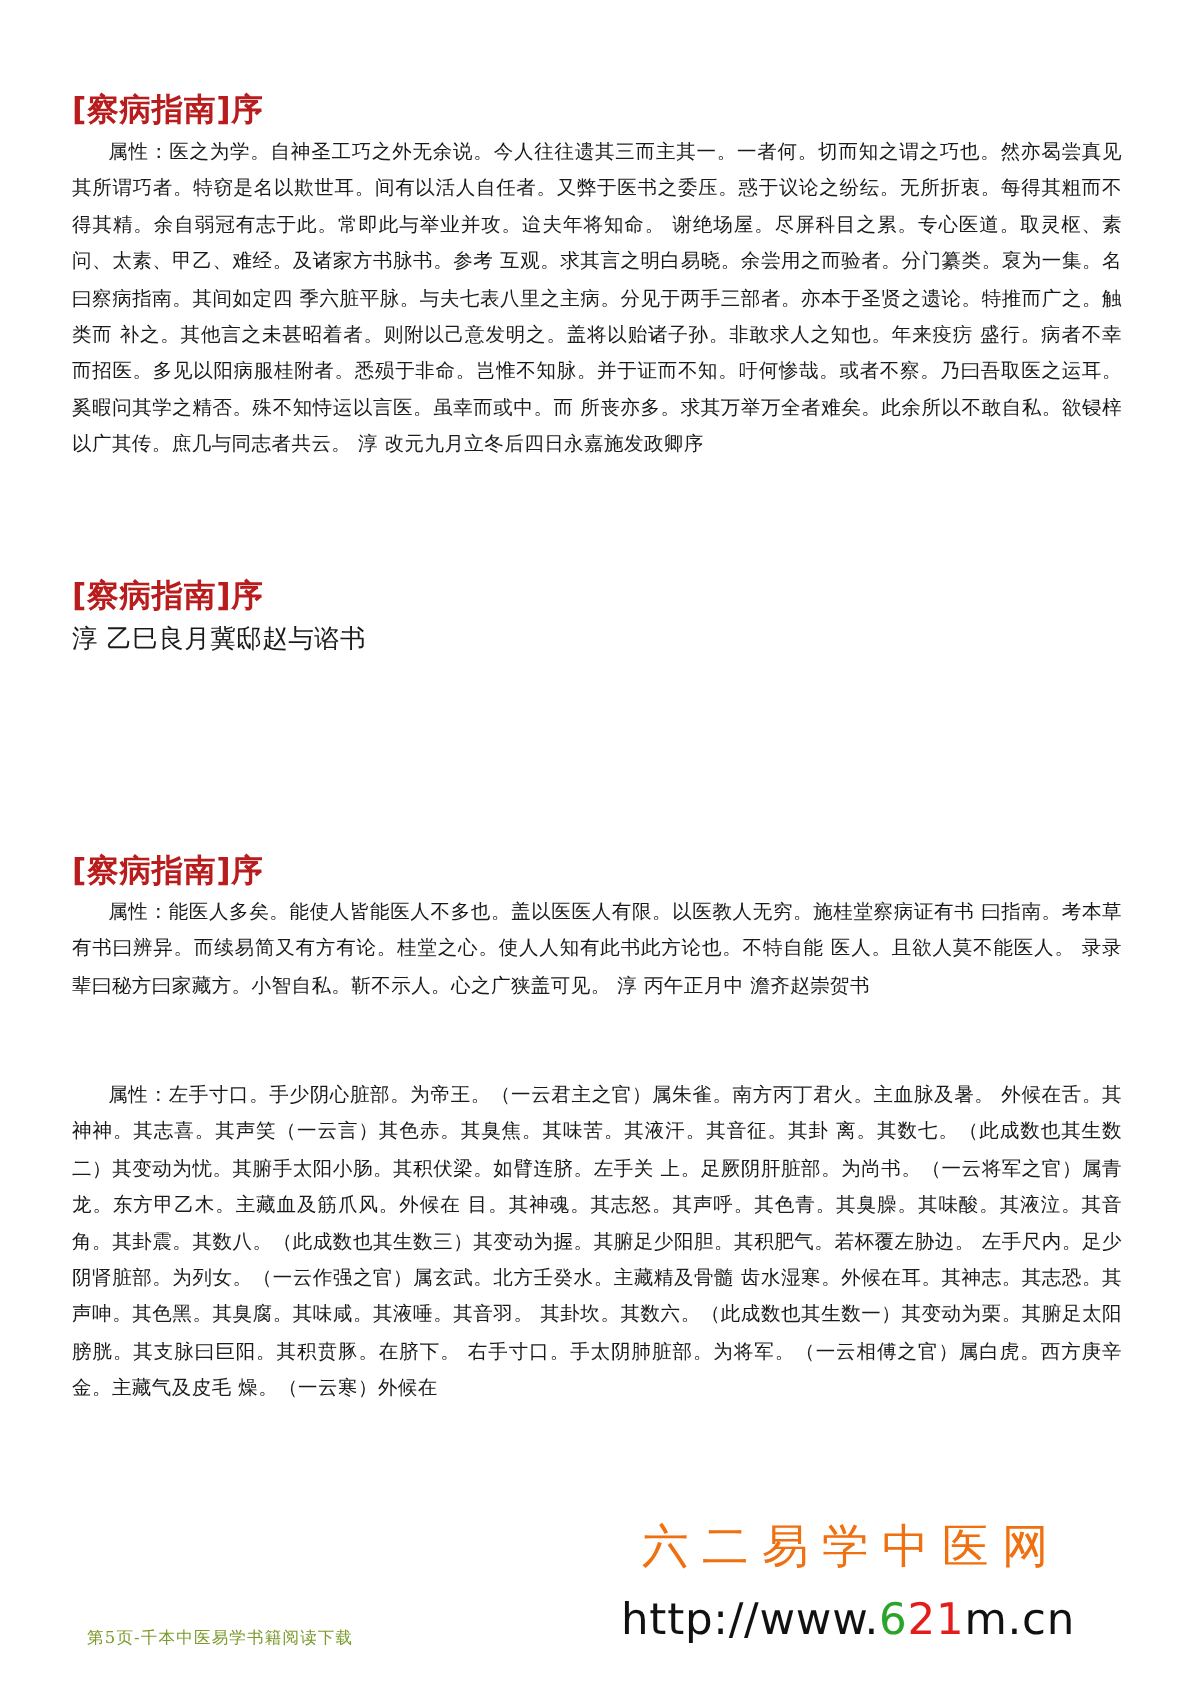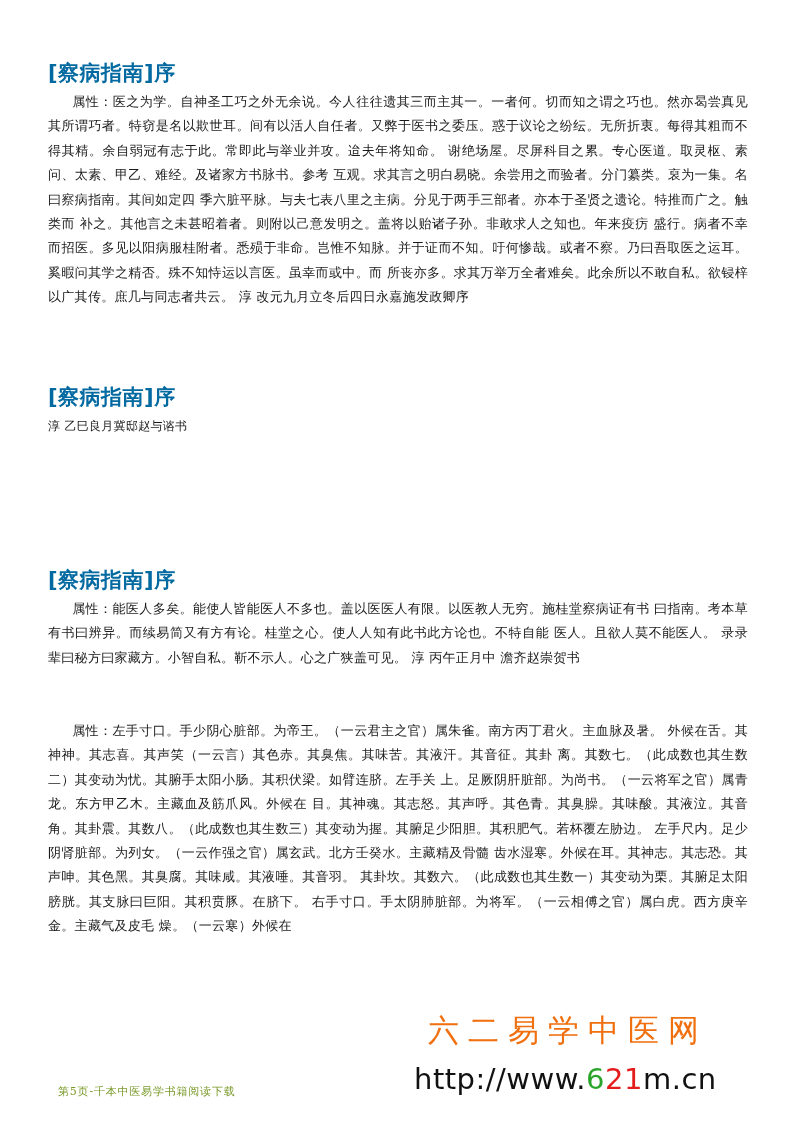--- a/index.html
+++ b/index.html
@@ -23,38 +23,38 @@
     }
     .section {
       margin-bottom: 0;
     }
     .section-title {
       font-family: "DejaVu Sans", "Liberation Sans", sans-serif;
       font-weight: bold;
       font-size: 21px;
       line-height: 30px;
       margin: 0 0 2px 0;
-      color: #0369a1;
+      color: #b91c1c;
       letter-spacing: 0.5px;
     }
     .section-body {
       font-size: 13px;
       line-height: 24.4px;
       text-align: justify;
       text-align-last: left;
       margin: 0;
       word-break: break-all;
       letter-spacing: 0.3px;
     }
     .section-body .lead {
       display: inline-block;
       width: 24px;
     }
     .signature {
-      font-size: 12px;
+      font-size: 17px;
       line-height: 24.4px;
       margin: 0;
       letter-spacing: 0.3px;
     }
     #sec1 { position: absolute; top: 0; left: 0; width: 700px; }
     #sec2 { position: absolute; top: 324px; left: 0; width: 700px; }
     #sec3 { position: absolute; top: 507px; left: 0; width: 700px; }
     #sec4 { position: absolute; top: 661px; left: 0; width: 700px; }
 
     .footer-left {

